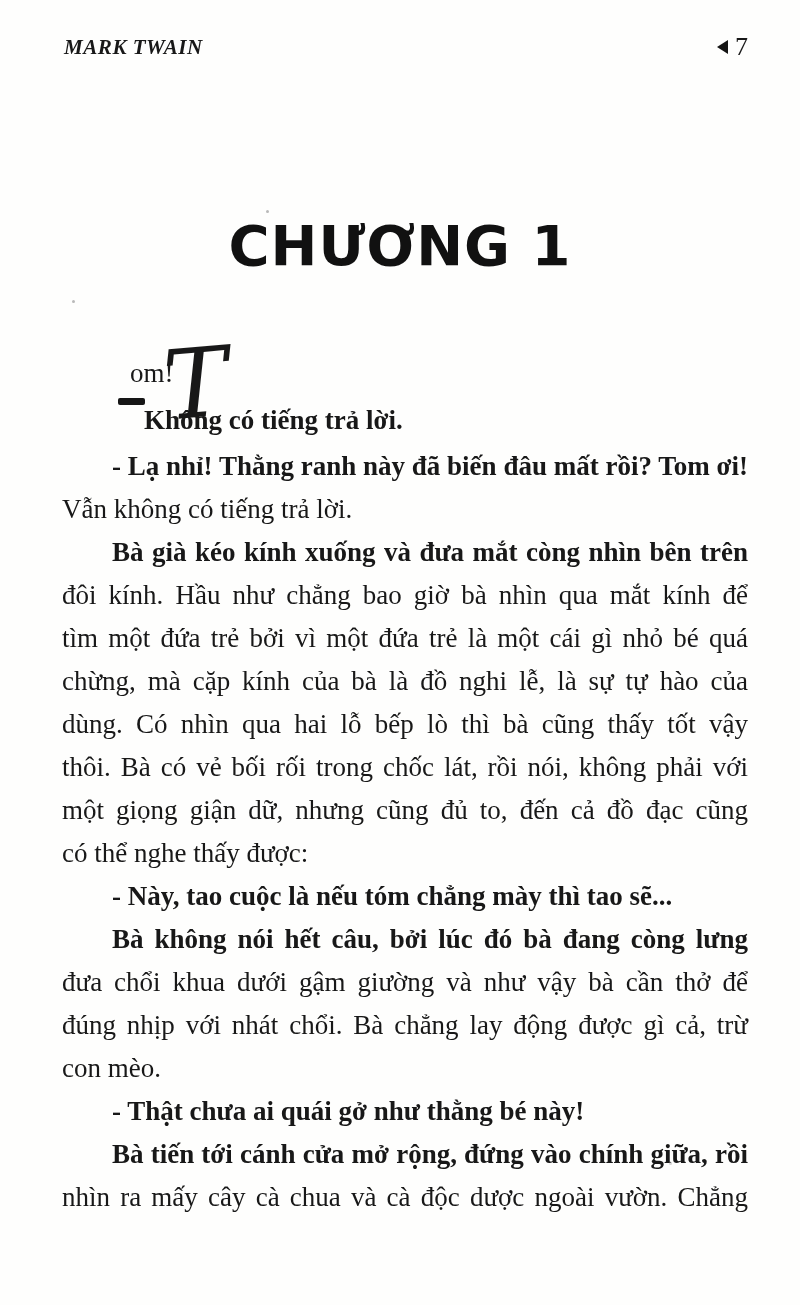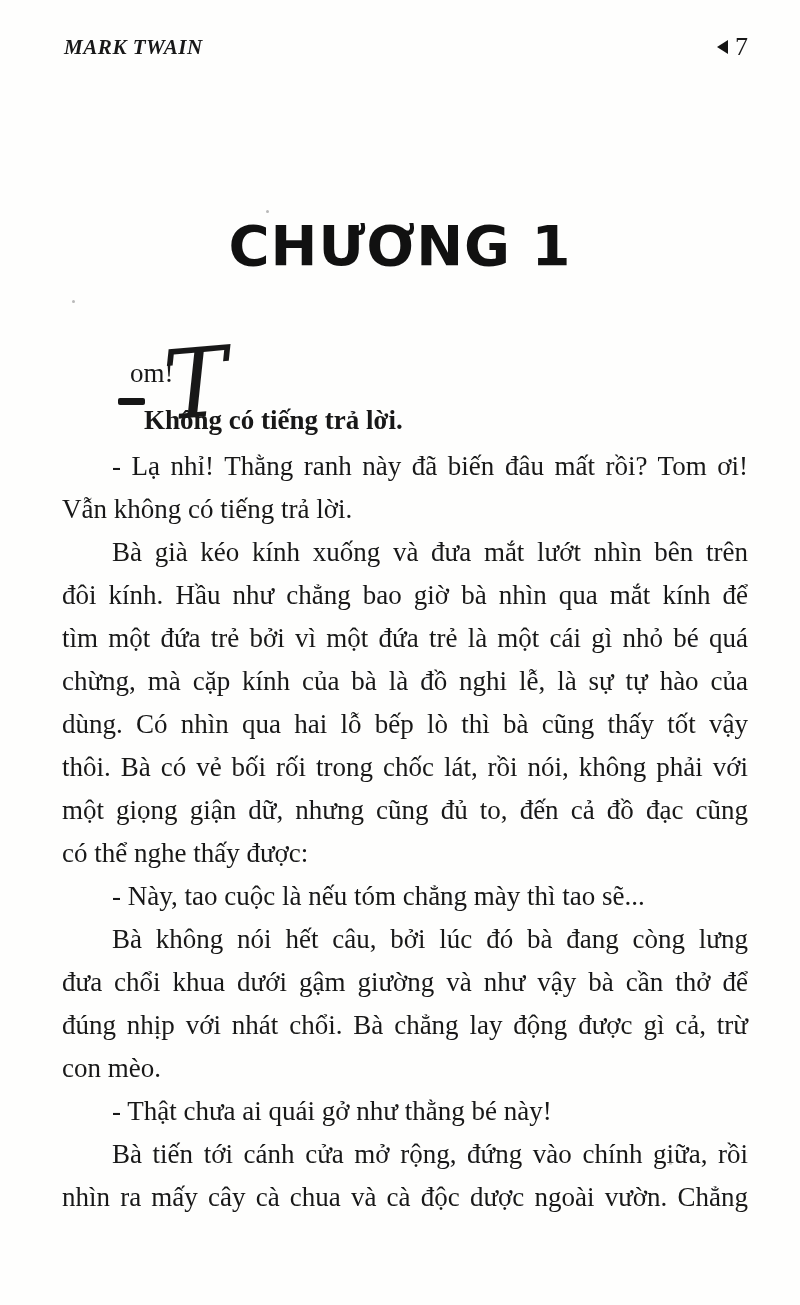--- a/index.html
+++ b/index.html
@@ -54,21 +54,21 @@
     font-family:"DejaVu Serif",serif;font-style:italic;
     font-size:96px;line-height:100px;
     transform:rotate(-5deg);
   }
   .dc-lines{margin-left:68px;}
   .dc-line2{margin-left:14px;font-weight:bold;}
   
   .paragraph{margin:0;}
   .line{height:43px;white-space:nowrap;}
   .line.j{white-space:normal;text-align:justify;text-align-last:justify;}
-  .line.ind{padding-left:50px;}
+  .line.ind{padding-left:50px;font-weight:bold;}
   
   .speck{position:absolute;width:3px;height:3px;border-radius:50%;background:#b9b9b9;}
 </style>
 </head>
 <body>
 
 <div class="page">
 
   <div class="header">
     <span class="author">MARK TWAIN</span>
@@ -88,21 +88,21 @@
         <div class="dc-line1">om!</div>
         <div class="dc-line2">Không có tiếng trả lời.</div>
       </div>
     </div>
     <div id="paragraphs">
         <div class="paragraph">
           <div class="line ind j">- Lạ nhỉ! Thằng ranh này đã biến đâu mất rồi? Tom ơi!</div>
           <div class="line">Vẫn không có tiếng trả lời.</div>
         </div>
         <div class="paragraph">
-          <div class="line ind j">Bà già kéo kính xuống và đưa mắt lướt nhìn bên trên</div>
+          <div class="line ind j">Bà già kéo kính xuống và đưa mắt còng nhìn bên trên</div>
           <div class="line j">đôi kính. Hầu như chẳng bao giờ bà nhìn qua mắt kính để</div>
           <div class="line j">tìm một đứa trẻ bởi vì một đứa trẻ là một cái gì nhỏ bé quá</div>
           <div class="line j">chừng, mà cặp kính của bà là đồ nghi lễ, là sự tự hào của</div>
           <div class="line j">dùng. Có nhìn qua hai lỗ bếp lò thì bà cũng thấy tốt vậy</div>
           <div class="line j">thôi. Bà có vẻ bối rối trong chốc lát, rồi nói, không phải với</div>
           <div class="line j">một giọng giận dữ, nhưng cũng đủ to, đến cả đồ đạc cũng</div>
           <div class="line">có thể nghe thấy được:</div>
         </div>
         <div class="paragraph">
           <div class="line ind">- Này, tao cuộc là nếu tóm chẳng mày thì tao sẽ...</div>

